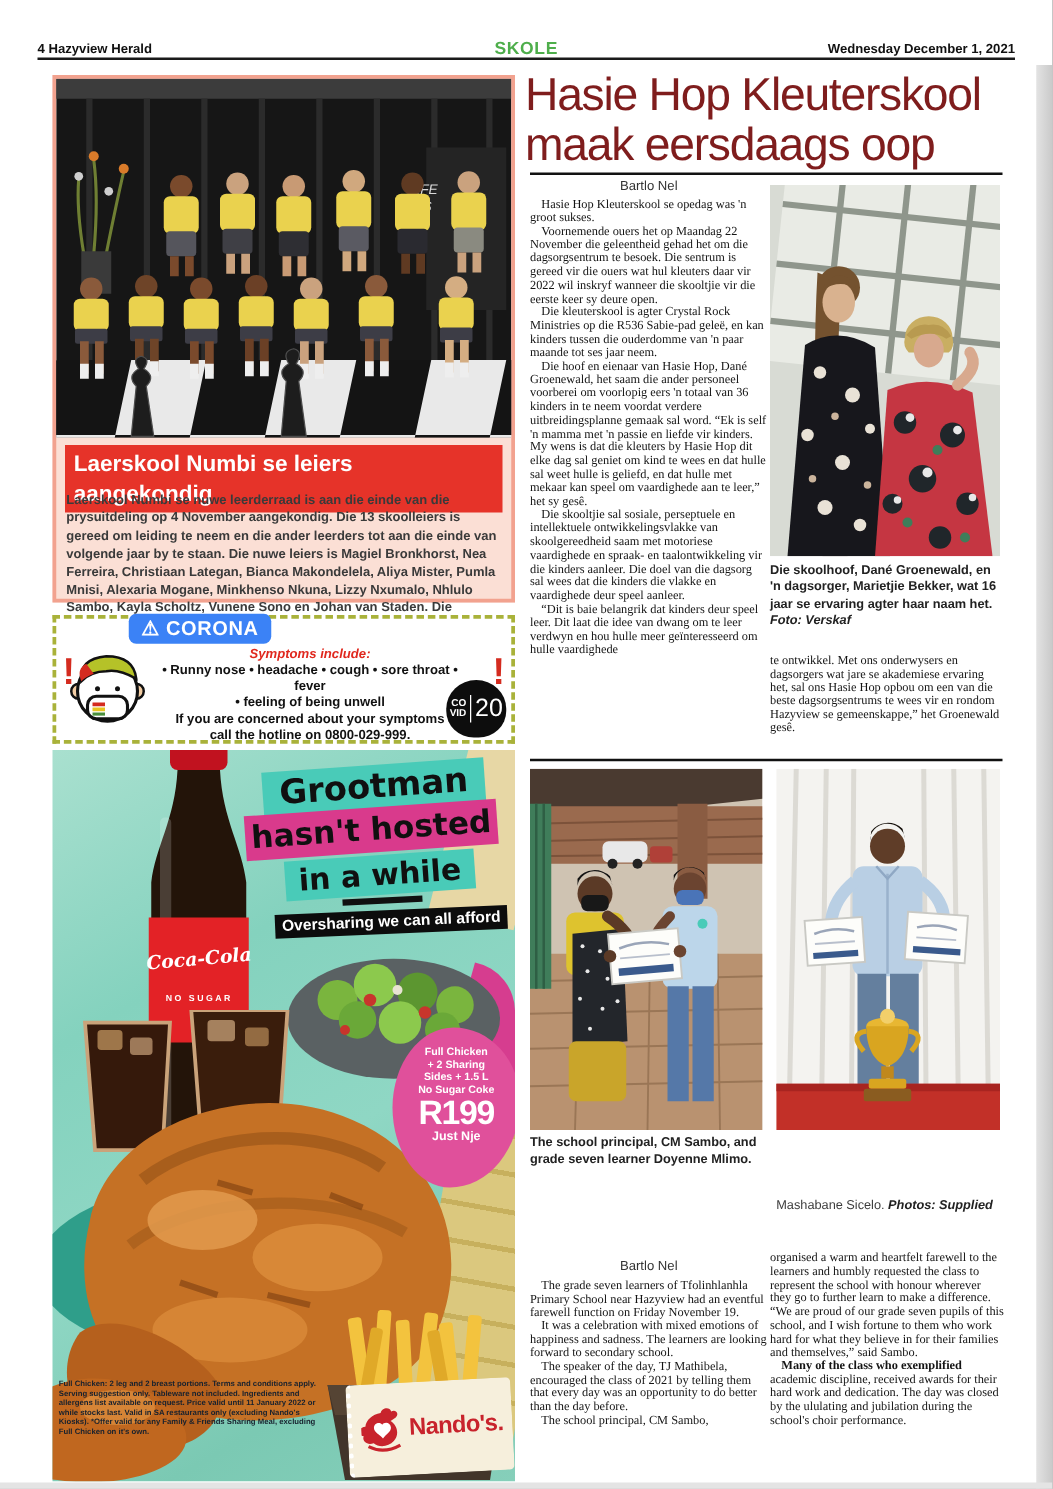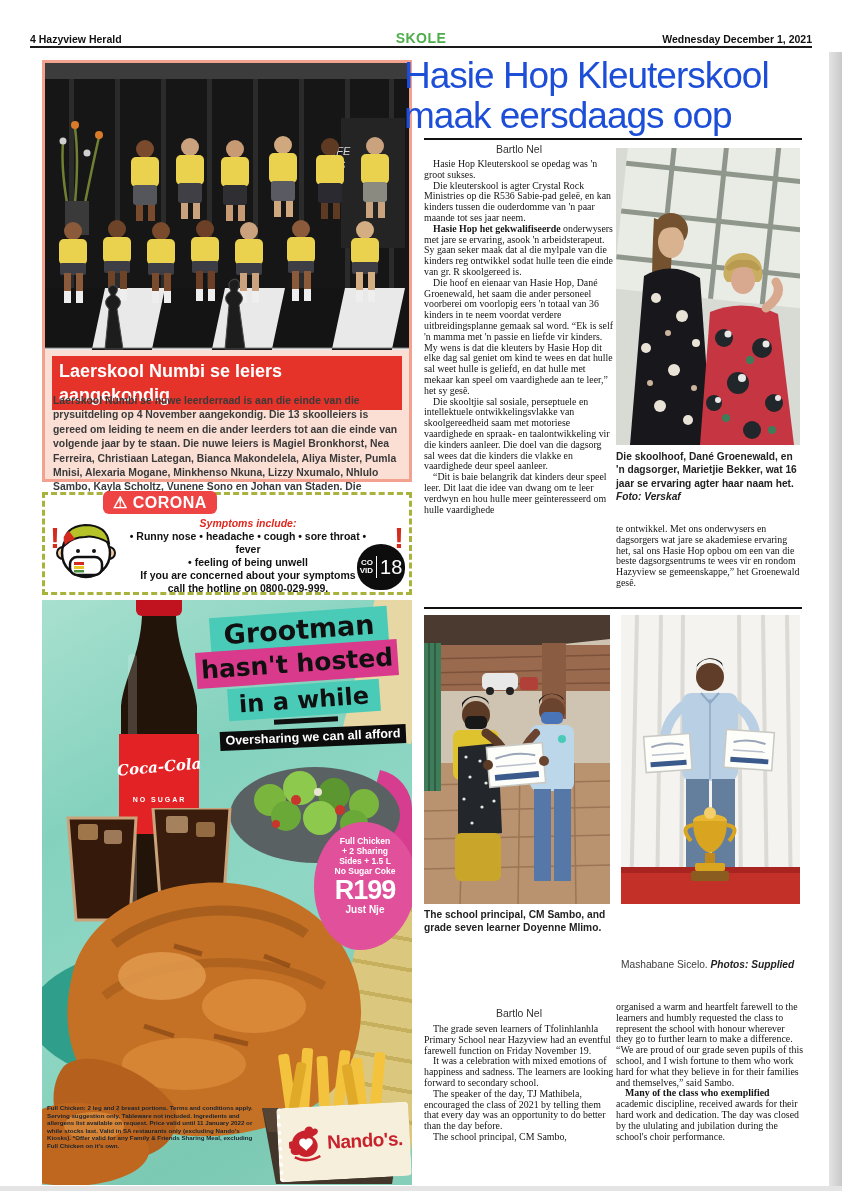--- a/index.html
+++ b/index.html
@@ -14,21 +14,21 @@
   .edge-right{left:829px;top:52px;width:13px;height:1139px;background:linear-gradient(90deg,#e3e3e3,#c9c9c9);}
   .edge-bottom{left:0;top:1186px;width:842px;height:5px;background:#e4e4e4;}
   
   .numbi{left:42px;top:60px;width:370px;height:422px;border:3px solid #f2a28f;background:#fbdfd5;box-sizing:border-box;}
   .numbi-photo{left:0;top:0;width:364px;height:287px;display:block;}
   .numbi-title{left:7px;top:293px;width:336px;background:#e63329;color:#fff;
                font:700 18px/24px "Liberation Sans",sans-serif;padding:3px 7px;}
   .numbi-body{left:8px;top:331px;width:348px;font:700 10.4px/14.4px "Liberation Sans",sans-serif;color:#3a3a3a;}
   
   .corona{left:42px;top:492px;width:370px;height:103px;border:3px dashed #a9b23a;box-sizing:border-box;background:#fff;}
-  .cor-badge{left:58px;top:-4px;background:#ef4444;color:#fff;border-radius:6px;padding:2px 10px;
+  .cor-badge{left:58px;top:-4px;background:#3b82f6;color:#fff;border-radius:6px;padding:2px 10px;
              font:800 16px "Liberation Sans",sans-serif;letter-spacing:.5px;}
   .cor-text{left:78px;top:22px;width:250px;text-align:center;color:#111;}
   .cor-sym{font:700 italic 10.5px/13px "Liberation Sans",sans-serif;color:#e0281e;}
   .cor-line{font:700 10.5px/13px "Liberation Sans",sans-serif;}
   .cor-ex{font:800 30px "Liberation Sans",sans-serif;color:#d42b1f;}
   .covid{right:4px;bottom:2px;width:48px;height:46px;background:#0d0d0d;border-radius:50% 50% 46% 46%;
          display:flex;align-items:center;justify-content:center;gap:3px;color:#fff;}
   .covid .c1{font:800 8px/8px "Liberation Sans",sans-serif;text-align:right;}
   .covid .bar{width:1px;height:22px;background:#fff;}
   .covid .c2{font:400 20px/20px "Liberation Sans",sans-serif;}
@@ -55,21 +55,21 @@
   .addon .ln{font:800 13px/15px "DejaVu Sans",sans-serif;}
   .addon .pr{font:800 24px/26px "DejaVu Sans",sans-serif;color:#35c3ae;}
   .fineprint{left:5px;top:504px;width:216px;font:700 6.2px/7.6px "Liberation Sans",sans-serif;color:#17212e;}
   .nlogo{right:2px;bottom:6px;width:128px;height:74px;background:#f6efdc;border-radius:4px;transform:rotate(-3deg);
          display:flex;align-items:center;justify-content:center;gap:4px;border-left:4px dotted #fff;}
   .nbrand{font:800 19px "Liberation Sans",sans-serif;color:#c8232c;letter-spacing:-.5px;}
   
   .coke-script{font:700 italic 15px "DejaVu Serif",serif;color:#fff;transform:rotate(-5deg);display:inline-block;}
   .coke-sub{font:700 7px "Liberation Sans",sans-serif;color:#fff;letter-spacing:2px;}
   
-  .h1a{left:404px;top:56px;width:400px;font:400 37px/40px "Liberation Sans",sans-serif;color:#1d4ed8;letter-spacing:-1px;white-space:nowrap;}
+  .h1a{left:420px;top:56px;width:400px;font:400 37px/40px "Liberation Sans",sans-serif;color:#7f1d1d;letter-spacing:-1px;white-space:nowrap;}
   .h1-rule{left:424px;top:138px;width:378px;height:1.5px;background:#111;}
   .byline{font:400 10.5px "Liberation Sans",sans-serif;color:#333;text-align:center;}
   .bodycol{font-family:"Liberation Serif",serif;font-size:9.9px;line-height:10.8px;color:#141414;}
   .bodycol p{margin:0;text-indent:9px;}
   .bodycol .lead{font-weight:700;}
   .photo{display:block;}
   .cap{font:700 10.2px/13.4px "Liberation Sans",sans-serif;color:#222;}
   .credit{font-style:italic;font-weight:800;}
   .capn{font-weight:400;color:#3c3c3c;}
   .divider{left:424px;top:607px;width:378px;height:1.5px;background:#111;}
@@ -187,21 +187,21 @@
       <div class="cor-line">• feeling of being unwell</div>
       <div class="cor-line">If you are concerned about your symptoms</div>
       <div class="cor-line">call the hotline on 0800-029-999.</div>
     </div>
     <div class="abs covid">
       <div class="c1">
           <div>CO</div>
           <div>VID</div>
         </div>
       <div class="bar"></div>
-      <div class="c2">18</div>
+      <div class="c2">20</div>
     </div>
   </div>
 
   <div class="abs ad">
     <div class="abs ad-corner-tr"></div>
     <div class="abs ad-tiles-br"></div>
 
     <svg class="abs" style="left:52px;top:-6px;width:130px;height:410px" viewBox="0 0 130 410">
       <rect x="42" y="0" width="46" height="22" rx="6" fill="#c1121f"></rect>
       <path d="M48 22 L82 22 C84 62 100 84 103 112 L103 372 C103 392 27 392 27 372 L27 112 C30 84 46 62 48 22 Z" fill="#231409"></path>
@@ -300,22 +300,22 @@
 
   <div class="abs h1a" style="top:56px">
     <div>Hasie Hop Kleuterskool</div>
     <div>maak eersdaags oop</div>
   </div>
   <div class="abs h1-rule"></div>
   <div class="abs byline" style="left:424px;top:143px;width:190px">Bartlo Nel</div>
 
   <div class="abs bodycol" style="left:424px;top:159px;width:190px">
     <p>Hasie Hop Kleuterskool se opedag was 'n groot sukses.</p>
+    <p>Voornemende ouers het op Maandag 22 November die geleentheid gehad het om die dagsorgsentrum te besoek. Die sentrum is gereed vir die ouers wat hul kleuters daar vir 2022 wil inskryf wanneer die skooltjie vir die eerste keer sy deure open.</p>
     <p>Die kleuterskool is agter Crystal Rock Ministries op die R536 Sabie-pad geleë, en kan kinders tussen die ouderdomme van 'n paar maande tot ses jaar neem.</p>
-    <p><span class="lead">Hasie Hop het gekwalifiseerde</span><span> onderwysers met jare se ervaring, asook 'n arbeidsterapeut. Sy gaan seker maak dat al die mylpale van die kinders reg ontwikkel sodat hulle teen die einde van gr. R skoolgereed is.</span></p>
     <p>Die hoof en eienaar van Hasie Hop, Dané Groenewald, het saam die ander personeel voorberei om voorlopig eers 'n totaal van 36 kinders in te neem voordat verdere uitbreidingsplanne gemaak sal word. “Ek is self 'n mamma met 'n passie en liefde vir kinders. My wens is dat die kleuters by Hasie Hop dit elke dag sal geniet om kind te wees en dat hulle sal weet hulle is geliefd, en dat hulle met mekaar kan speel om vaardighede aan te leer,” het sy gesê.</p>
     <p>Die skooltjie sal sosiale, perseptuele en intellektuele ontwikkelingsvlakke van skoolgereedheid saam met motoriese vaardighede en spraak- en taalontwikkeling vir die kinders aanleer. Die doel van die dagsorg sal wees dat die kinders die vlakke en vaardighede deur speel aanleer.</p>
     <p>“Dit is baie belangrik dat kinders deur speel leer. Dit laat die idee van dwang om te leer verdwyn en hou hulle meer geïnteresseerd om hulle vaardighede</p>
   </div>
 
   <svg class="abs photo" style="left:616px;top:148px" width="184" height="297" viewBox="0 0 184 297">
     <rect width="184" height="297" fill="#d8dbd4"></rect>
     <g transform="rotate(6 92 60)">
       <rect x="6" y="-20" width="188" height="170" fill="#e9ebe5"></rect>
       <g stroke="#8f968c" stroke-width="5">

